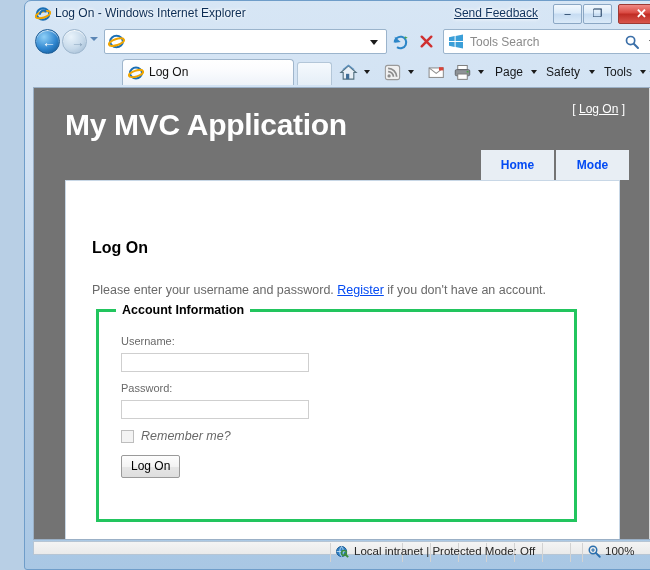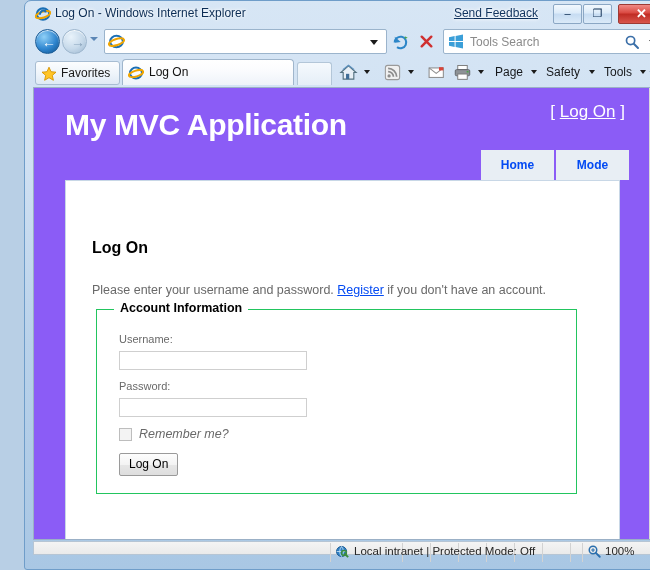--- a/index.html
+++ b/index.html
@@ -209,31 +209,31 @@
   #viewport {
     position: absolute; left: 8px; top: 86px;
     width: 634px; height: 453px;
     background: #5c87b2;
     border: 1px solid #9bb0c6;
     overflow: hidden;
   }
   #page {
     position: absolute; left: 0; top: 0;
     width: 617px; height: 453px;
-    background: #8b5cf6;
+    background: #737373;
     font-family: "Liberation Sans", sans-serif;
   }
   #site-title {
     position: absolute; left: 31px; top: 20px;
     font-size: 30px; font-weight: bold; color: #ffffff;
     letter-spacing: -0.3px;
   }
   #logon-display {
     position: absolute; right: 26px; top: 14px;
-    font-size: 17px; color: #ffffff;
+    font-size: 12px; color: #ffffff;
   }
   #logon-display a {
     color: #ffffff; text-decoration: underline;
   }
   #menu {
     position: absolute; right: 22px; top: 62px;
     height: 30px;
   }
   .menu-tab {
     display: inline-block;
@@ -261,22 +261,22 @@
     font-size: 16px; font-weight: bold; color: #000000;
   }
   #intro {
     position: absolute; left: 0; top: 89px;
     font-size: 12.5px; color: #696969;
     white-space: nowrap;
   }
   #intro a { color: #034af3; text-decoration: underline; }
   #account-fieldset {
     position: absolute; left: 2px; top: 128px;
-    width: 481px; height: 185px;
-    border: 1px solid #22c55e;
+    width: 481px; height: 213px;
+    border: 3px solid #22c55e;
     padding: 0;
   }
   #account-legend {
     position: absolute; left: 17px; top: -9px;
     background: #ffffff;
     padding: 0 6px;
     font-size: 12.5px; font-weight: bold; color: #000000;
   }
   .field-label {
     position: absolute; left: 22px;
@@ -467,28 +467,20 @@
         <svg width="16" height="16" viewBox="0 0 16 16">
           <circle cx="6.6" cy="6.6" r="4.1" fill="none" stroke="#3b6fa8" stroke-width="1.7"></circle>
           <path d="M9.8 9.8 L14 14" stroke="#3b6fa8" stroke-width="2" stroke-linecap="round"></path>
         </svg>
       </span>
       <span id="search-drop"></span>
     </div>
   </div>
 
   <div id="tabrow">
-    <div id="favorites-btn">
-      <span id="star-icon">
-        <svg width="16" height="16" viewBox="0 0 16 16">
-          <path d="M8 1.2 L10 5.7 L15 6.2 L11.3 9.4 L12.4 14.3 L8 11.7 L3.6 14.3 L4.7 9.4 L1 6.2 L6 5.7 Z" fill="#ffc528" stroke="#d79400" stroke-width="0.9"></path>
-        </svg>
-      </span>
-      <span>Favorites</span>
-    </div>
 
     <div id="tab-1">
       <span id="tab-icon">
         <svg width="16" height="16" viewBox="0 0 16 16">
           <ellipse cx="8" cy="8" rx="6" ry="5.4" fill="none" stroke="#1a6fb5" stroke-width="2"></ellipse>
           <ellipse cx="8" cy="8.6" rx="7.4" ry="2.9" fill="none" stroke="#f0a500" stroke-width="1.9" transform="rotate(-18 8 8.6)"></ellipse>
         </svg>
       </span>
       <span>Log On</span>
     </div>

